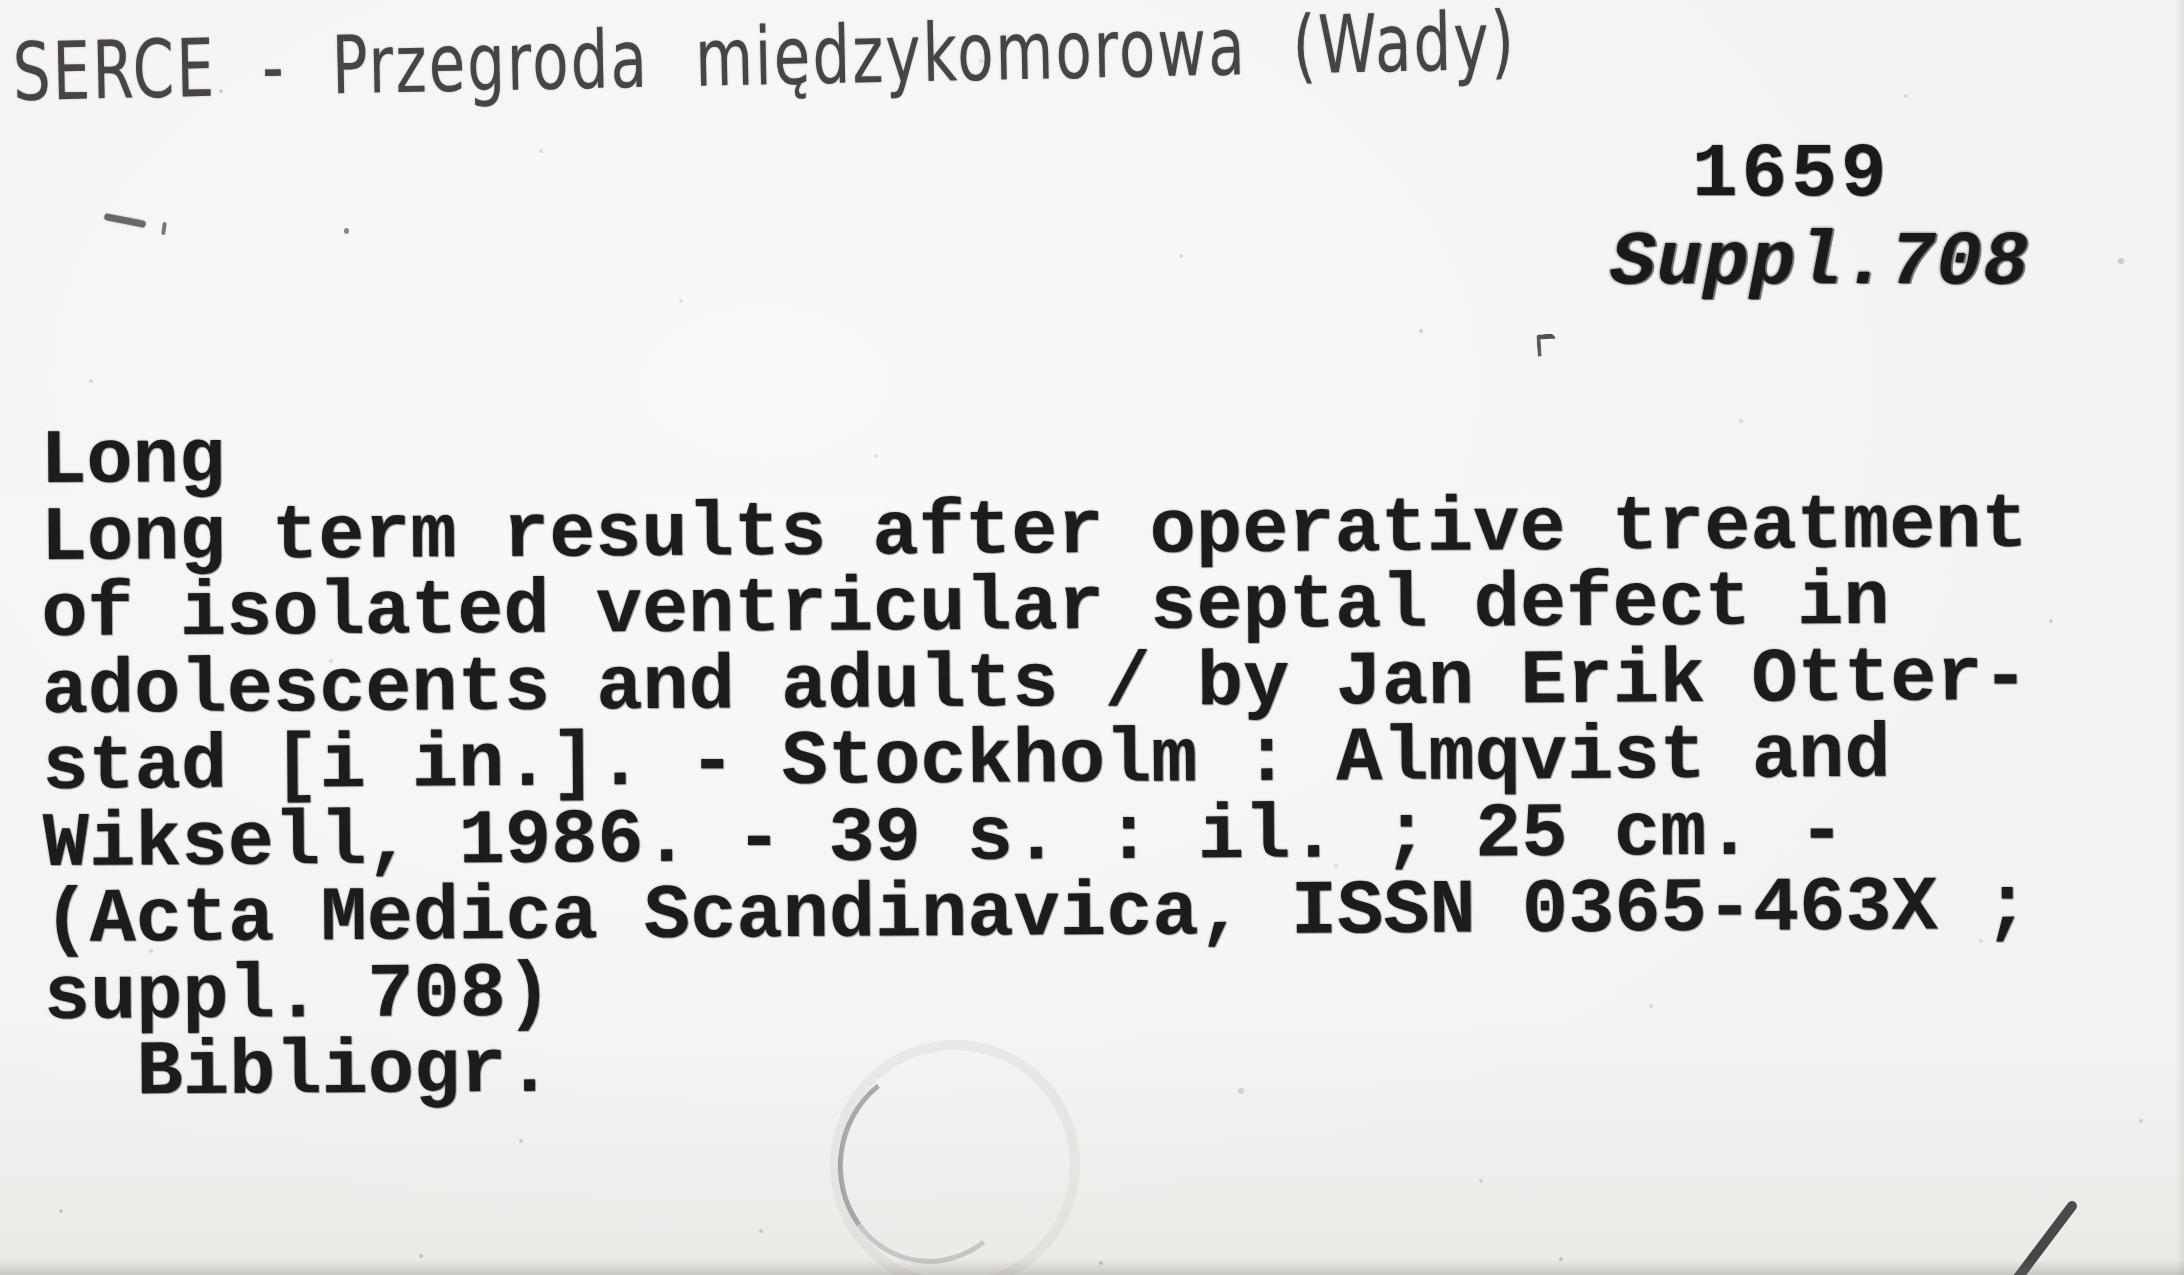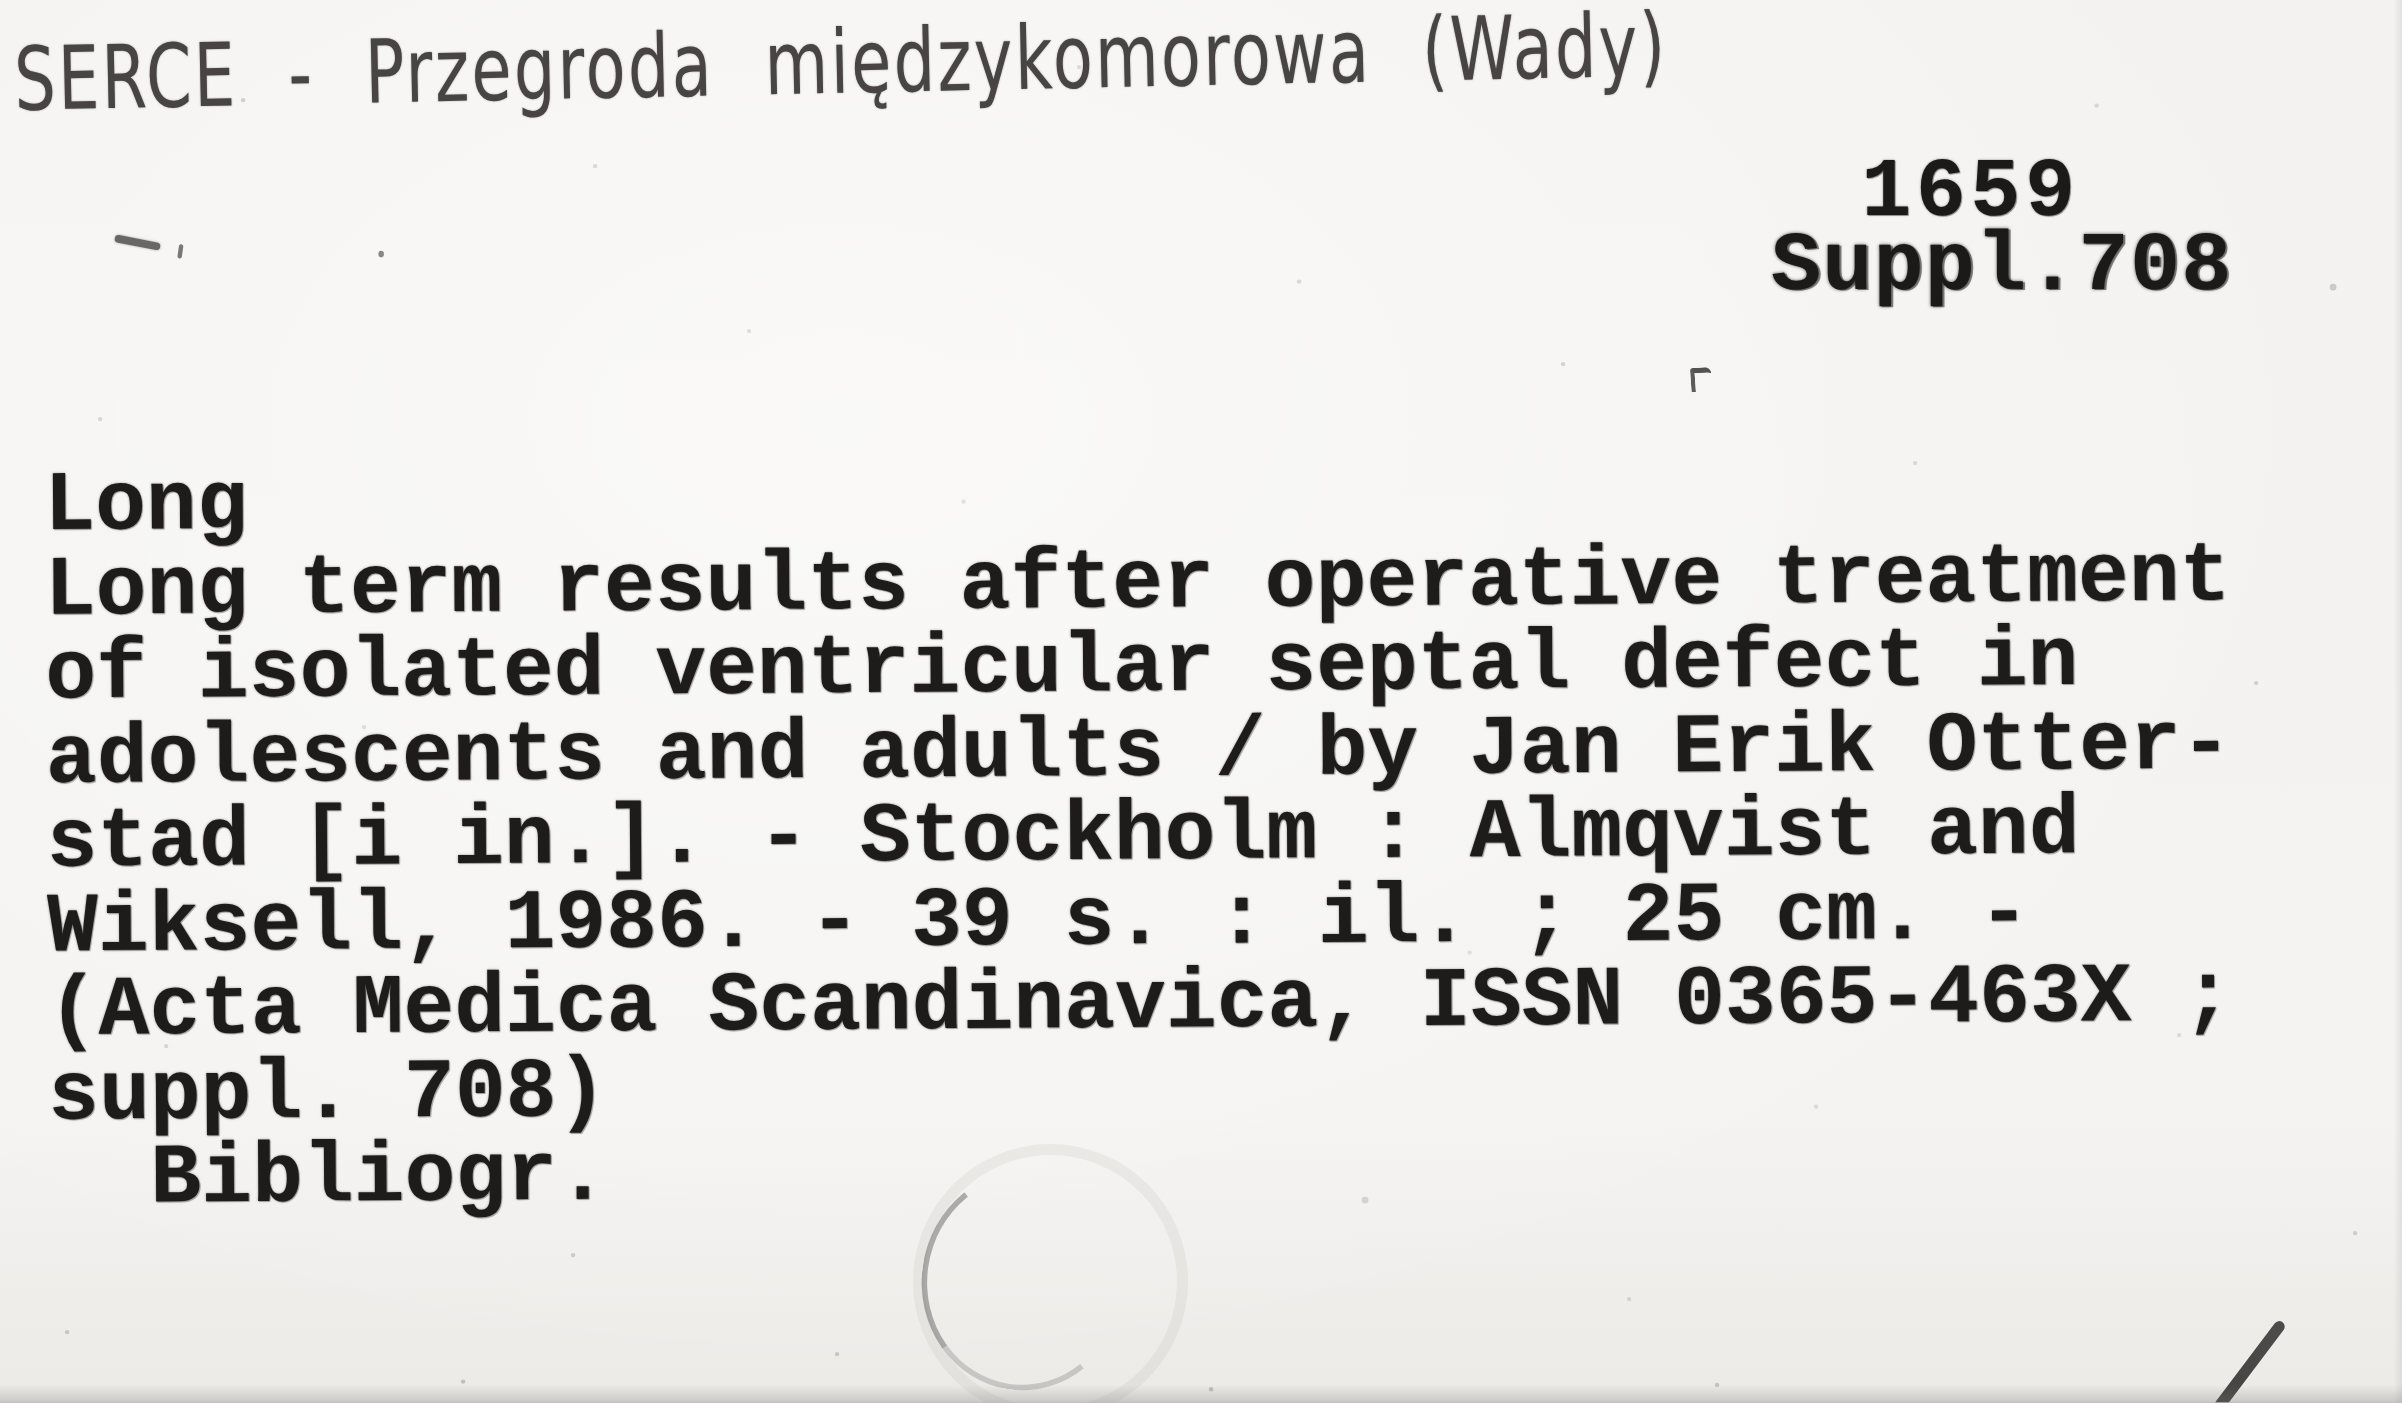--- a/index.html
+++ b/index.html
@@ -35,22 +35,22 @@
   
   .stamp {
     position: absolute;
     font-family: "Liberation Mono", monospace;
     font-weight: bold;
     color: #1b1a19;
     white-space: nowrap;
     text-shadow: 0 0 2px rgba(20,20,20,0.55), 1px 1px 0 rgba(40,40,40,0.35);
   }
   .stamp-1089   { left: 1692px; top: 132px; font-size: 76px; letter-spacing: 4px; }
-  .stamp-suppl  { left: 1610px; top: 200px; font-size: 76px; letter-spacing: 1px;
-                  text-shadow: 0 0 3px rgba(15,15,15,0.75), 2px 1px 0 rgba(30,30,30,0.5); }
+  .stamp-suppl  { left: 1610px; top: 220px; font-size: 76px; letter-spacing: 1px;
+                  text-shadow: 0 0 3px rgba(15,15,15,0.75), 2px 1px 0 rgba(30,30,30,0.5); font-style: italic; }
 
   
   .entry {
     position: absolute;
     left: 40px;
     top: 424px;
     transform: rotate(-0.38deg);
     transform-origin: left top;
   }
   .entry .line {

